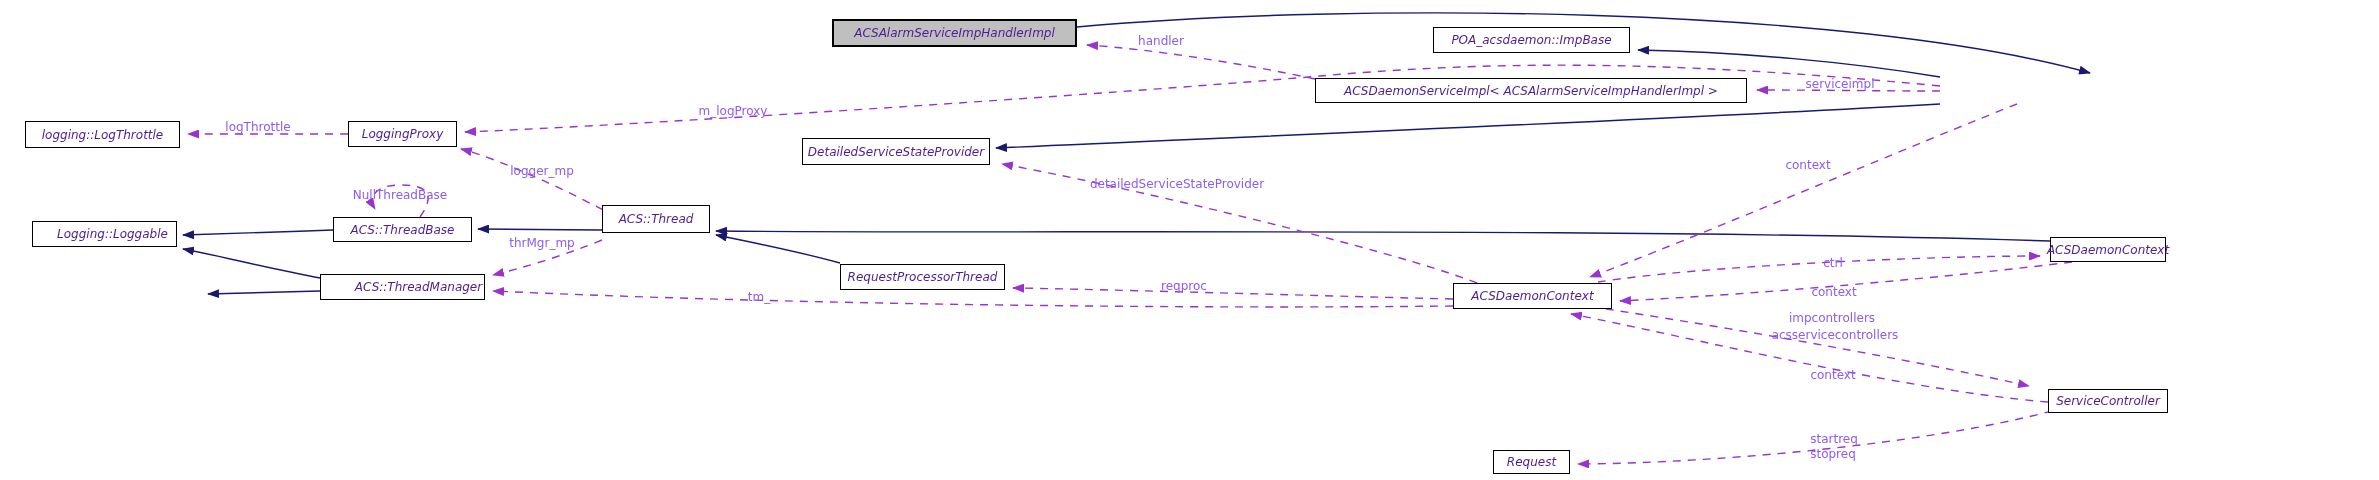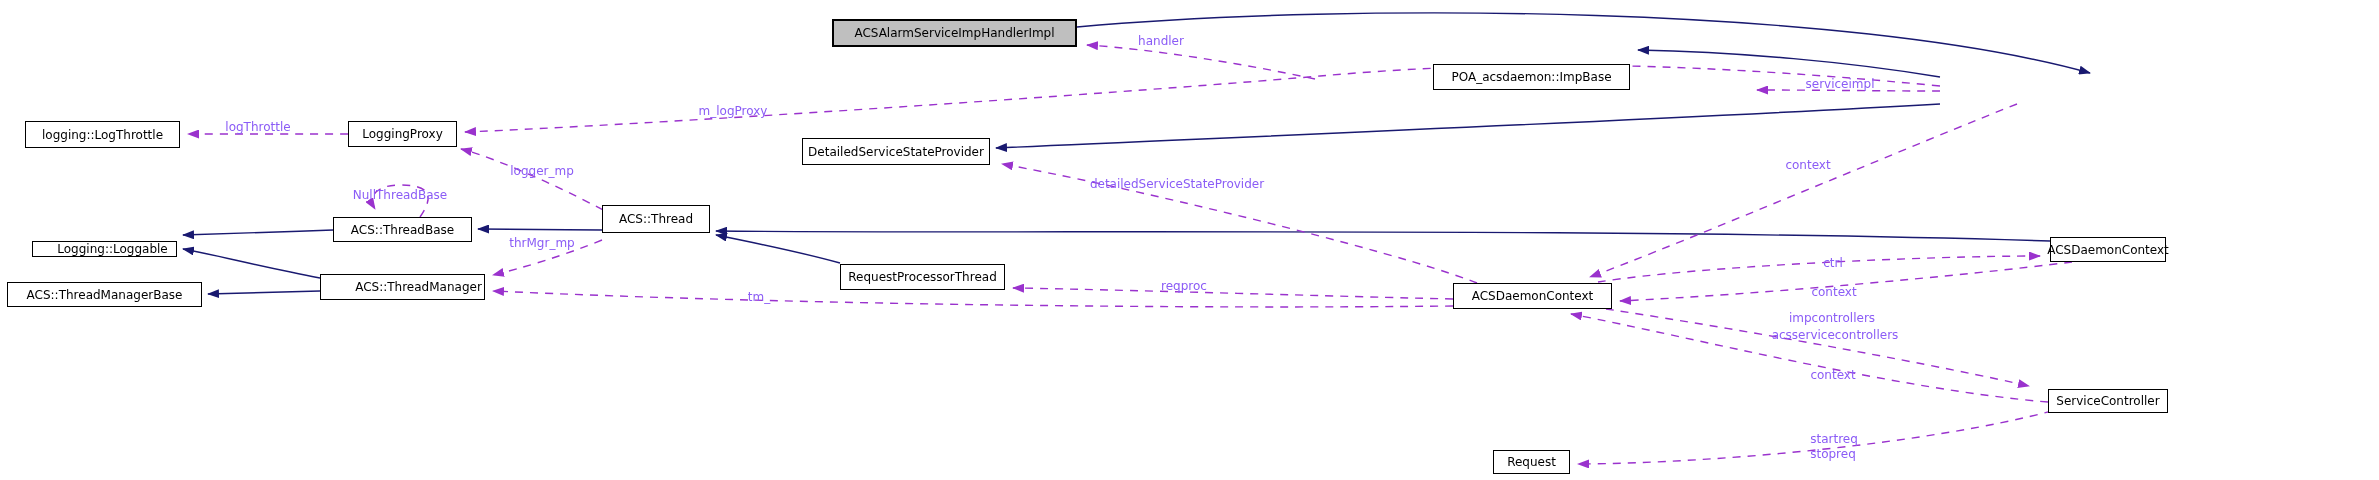--- a/index.html
+++ b/index.html
@@ -3,23 +3,23 @@
 <meta charset="utf-8">
 <style>
   html,body{margin:0;padding:0;background:#ffffff;}
   #stage{
     position:relative;width:2379px;height:480px;background:#ffffff;overflow:hidden;
     font-family:"DejaVu Sans","Liberation Sans",sans-serif;
   }
   #edges{position:absolute;left:0;top:0;z-index:1;}
   .node{
     position:absolute;z-index:2;box-sizing:border-box;
-    border:1px solid #000000;background:#ffffff;color:#000000;
+    border:1px solid #000000;background:#ffffff;color:#4c1d95;
     display:flex;align-items:center;justify-content:center;
-    font-size:12px;white-space:nowrap;cursor:pointer;
+    font-size:12px;white-space:nowrap;cursor:pointer;font-style:italic;
   }
   .node.current{background:#bfbfbf;border-width:2px;cursor:default;}
   .edge-label{
     position:absolute;z-index:3;transform:translate(-50%,-50%);
     font-size:12px;color:#8b5cf6;white-space:nowrap;pointer-events:none;
   }
 </style>
 </head>
 <body>
 
@@ -60,28 +60,28 @@
       <path d="M2017,104 C1935,136 1680,244 1590,277" marker-end="url(#arrP)"></path>
       <path d="M1598,282 C1700,266 1925,256 2040,256" marker-end="url(#arrP)"></path>
       <path d="M2072,262 C1960,276 1764,294 1620,301" marker-end="url(#arrP)"></path>
       <path d="M1606,309 C1760,332 1950,368 2029,386" marker-end="url(#arrP)"></path>
       <path d="M2048,402 C1900,390 1690,337 1571,314" marker-end="url(#arrP)"></path>
       <path d="M2052,411 C1930,443 1724,463 1578,464" marker-end="url(#arrP)"></path>
     </g>
   </svg>
 
 <div class="node current" style="left: 832px; top: 19px; width: 245px; height: 28px;">ACSAlarmServiceImpHandlerImpl</div>
-    <div class="node" style="left: 1433px; top: 27px; width: 197px; height: 26px; margin-top: 37px;">POA_acsdaemon::ImpBase</div>
+    <div class="node" style="left: 1433px; top: 27px; width: 197px; height: 26px;">POA_acsdaemon::ImpBase</div>
+    <div class="node" style="left: 1315px; top: 78px; width: 432px; height: 25px;">ACSDaemonServiceImpl&lt; ACSAlarmServiceImpHandlerImpl &gt;</div>
     <div class="node" style="left: 25px; top: 121px; width: 155px; height: 27px;">logging::LogThrottle</div>
     <div class="node" style="left: 348px; top: 121px; width: 109px; height: 26px;">LoggingProxy</div>
     <div class="node" style="left: 802px; top: 138px; width: 188px; height: 27px;">DetailedServiceStateProvider</div>
-    <div class="node" style="left: 32px; top: 241px; width: 145px; height: 16px; padding-left: 16px;">Logging::Loggable</div>
+    <div class="node" style="left: 32px; top: 221px; width: 145px; height: 26px; padding-left: 16px;">Logging::Loggable</div>
     <div class="node" style="left: 333px; top: 217px; width: 139px; height: 25px;">ACS::ThreadBase</div>
     <div class="node" style="left: 602px; top: 205px; width: 108px; height: 28px;">ACS::Thread</div>
-    <div class="node" style="left: 7px; top: 282px; width: 195px; height: 25px;">ACS::ThreadManagerBase</div>
     <div class="node" style="left: 320px; top: 274px; width: 165px; height: 26px; padding-left: 32px;">ACS::ThreadManager</div>
     <div class="node" style="left: 840px; top: 264px; width: 165px; height: 26px;">RequestProcessorThread</div>
     <div class="node" style="left: 1453px; top: 283px; width: 159px; height: 26px;">ACSDaemonContext</div>
     <div class="node" style="left: 2050px; top: 237px; width: 116px; height: 25px;">ACSDaemonContext</div>
     <div class="node" style="left: 2048px; top: 389px; width: 120px; height: 24px;">ServiceController</div>
     <div class="node" style="left: 1493px; top: 450px; width: 77px; height: 24px;">Request</div>
     <span class="edge-label" style="left: 1161px; top: 41px;">handler</span>
     <span class="edge-label" style="left: 1840px; top: 84px;">serviceimpl</span>
     <span class="edge-label" style="left: 733px; top: 111px;">m_logProxy</span>
     <span class="edge-label" style="left: 258px; top: 127px;">logThrottle</span>

